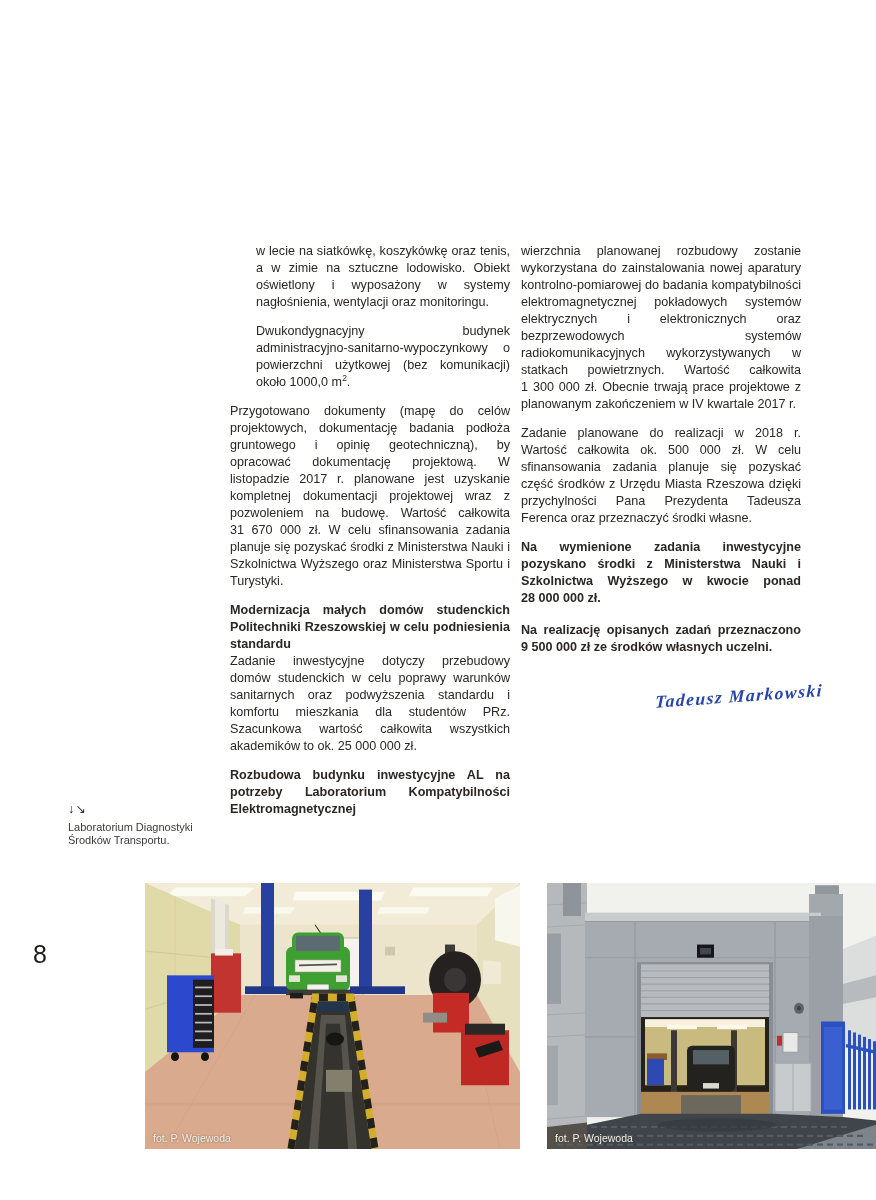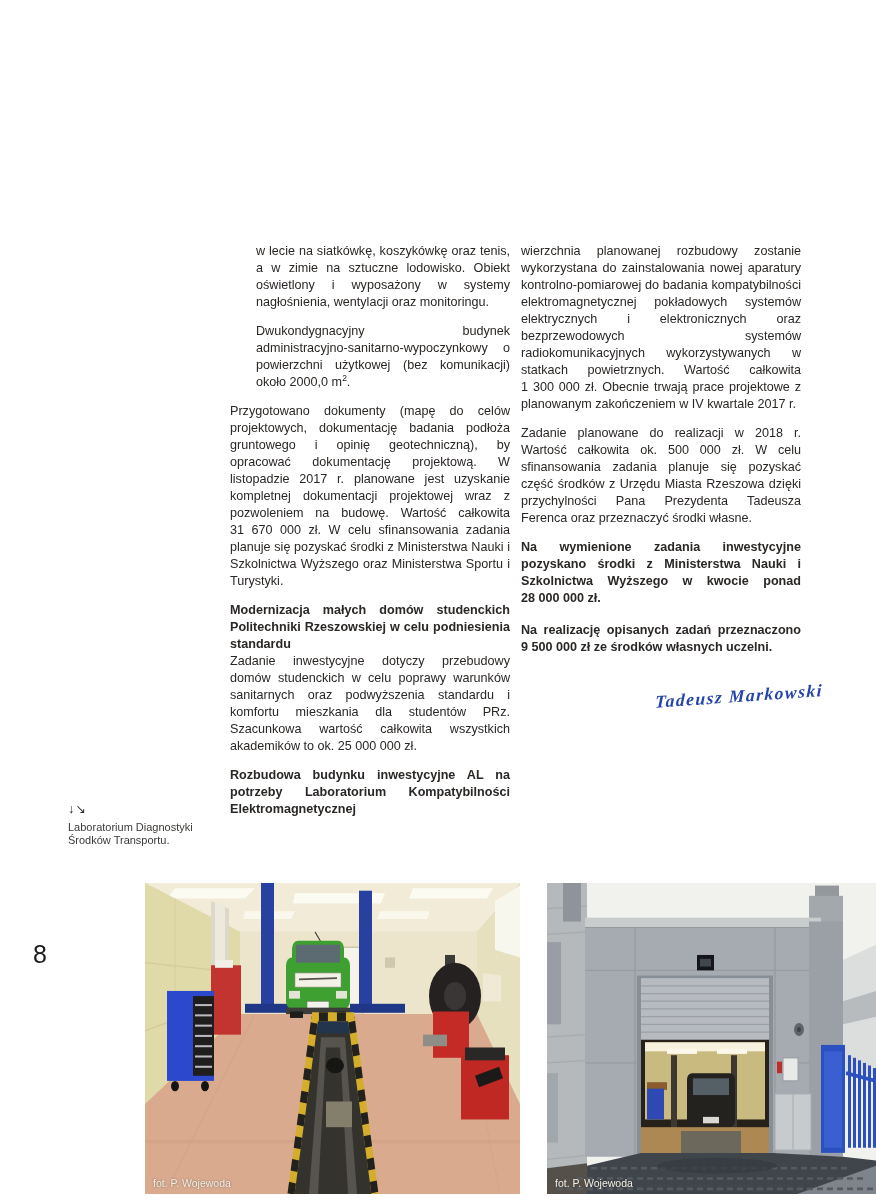--- a/index.html
+++ b/index.html
@@ -29,35 +29,35 @@
     white-space:nowrap;
   }
   .side-caption{
     position:absolute;left:68px;top:803px;width:150px;
     font-size:11px;line-height:13.5px;color:#3c3a38;
   }
   .side-caption .arrows{font-size:12.5px;letter-spacing:1px;margin-bottom:4px;color:#2f2d2b;}
   .page-number{
     position:absolute;left:33px;top:940px;font-size:25px;color:#1d1b1a;
   }
-  .photo{position:absolute;top:883px;height:311px;overflow:hidden;background:#cfcac0;}
+  .photo{position:absolute;top:883px;height:266px;overflow:hidden;background:#cfcac0;}
   .photo-left{left:145px;width:375px;}
   .photo-right{left:547px;width:329px;}
   .photo svg{display:block;width:100%;height:100%;}
   .credit{
     position:absolute;left:8px;bottom:5px;font-size:10.5px;color:#f3f0e4;
     text-shadow:0 0 2px rgba(40,40,40,0.55);
   }
 </style>
 </head>
 <body>
 
 <div class="col col-left">
   <p class="indented">w lecie na siatkówkę, koszykówkę oraz tenis, a w zimie na sztuczne lodowisko. Obiekt oświetlony i wyposażony w systemy nagłośnienia, wentylacji oraz monitoringu.</p>
-  <p class="indented"><span>Dwukondygnacyjny budynek administracyjno-sanitarno-wypoczynkowy o powierzchni użytkowej (bez komunikacji) około 2000,0 m</span><sup>2</sup><span>.</span></p>
+  <p class="indented"><span>Dwukondygnacyjny budynek administracyjno-sanitarno-wypoczynkowy o powierzchni użytkowej (bez komunikacji) około 1000,0 m</span><sup>2</sup><span>.</span></p>
   <p>Przygotowano dokumenty (mapę do celów projektowych, dokumentację badania podłoża gruntowego i opinię geotechniczną), by opracować dokumentację projektową. W listopadzie 2017 r. planowane jest uzyskanie kompletnej dokumentacji projektowej wraz z pozwoleniem na budowę. Wartość całkowita 31&nbsp;670&nbsp;000 zł. W celu sfinansowania zadania planuje się pozyskać środki z Ministerstwa Nauki i Szkolnictwa Wyższego oraz Ministerstwa Sportu i Turystyki.</p>
   <h3>Modernizacja małych domów studenckich Politechniki Rzeszowskiej w celu podniesienia standardu</h3>
   <p class="after-h">Zadanie inwestycyjne dotyczy przebudowy domów studenckich w celu poprawy warunków sanitarnych oraz podwyższenia standardu i komfortu mieszkania dla studentów PRz. Szacunkowa wartość całkowita wszystkich akademików to ok. 25&nbsp;000&nbsp;000 zł.</p>
   <h3>Rozbudowa budynku inwestycyjne AL na potrzeby Laboratorium Kompatybilności Elektromagnetycznej</h3>
 </div>
 
 <div class="col col-right">
   <p>wierzchnia planowanej rozbudowy zostanie wykorzystana do zainstalowania nowej aparatury kontrolno-pomiarowej do badania kompatybilności elektromagnetycznej pokładowych systemów elektrycznych i elektronicznych oraz bezprzewodowych systemów radiokomunikacyjnych wykorzystywanych w statkach powietrznych. Wartość całkowita 1&nbsp;300&nbsp;000 zł. Obecnie trwają prace projektowe z planowanym zakończeniem w IV kwartale 2017 r.</p>
   <p class="after-h">Zadanie planowane do realizacji w 2018 r. Wartość całkowita ok. 500&nbsp;000 zł. W celu sfinansowania zadania planuje się pozyskać część środków z Urzędu Miasta Rzeszowa dzięki przychylności Pana Prezydenta Tadeusza Ferenca oraz przeznaczyć środki własne.</p>
   <p class="bold gap-lg">Na wymienione zadania inwestycyjne pozyskano środki z Ministerstwa Nauki i Szkolnictwa Wyższego w kwocie ponad 28&nbsp;000&nbsp;000 zł.</p>

